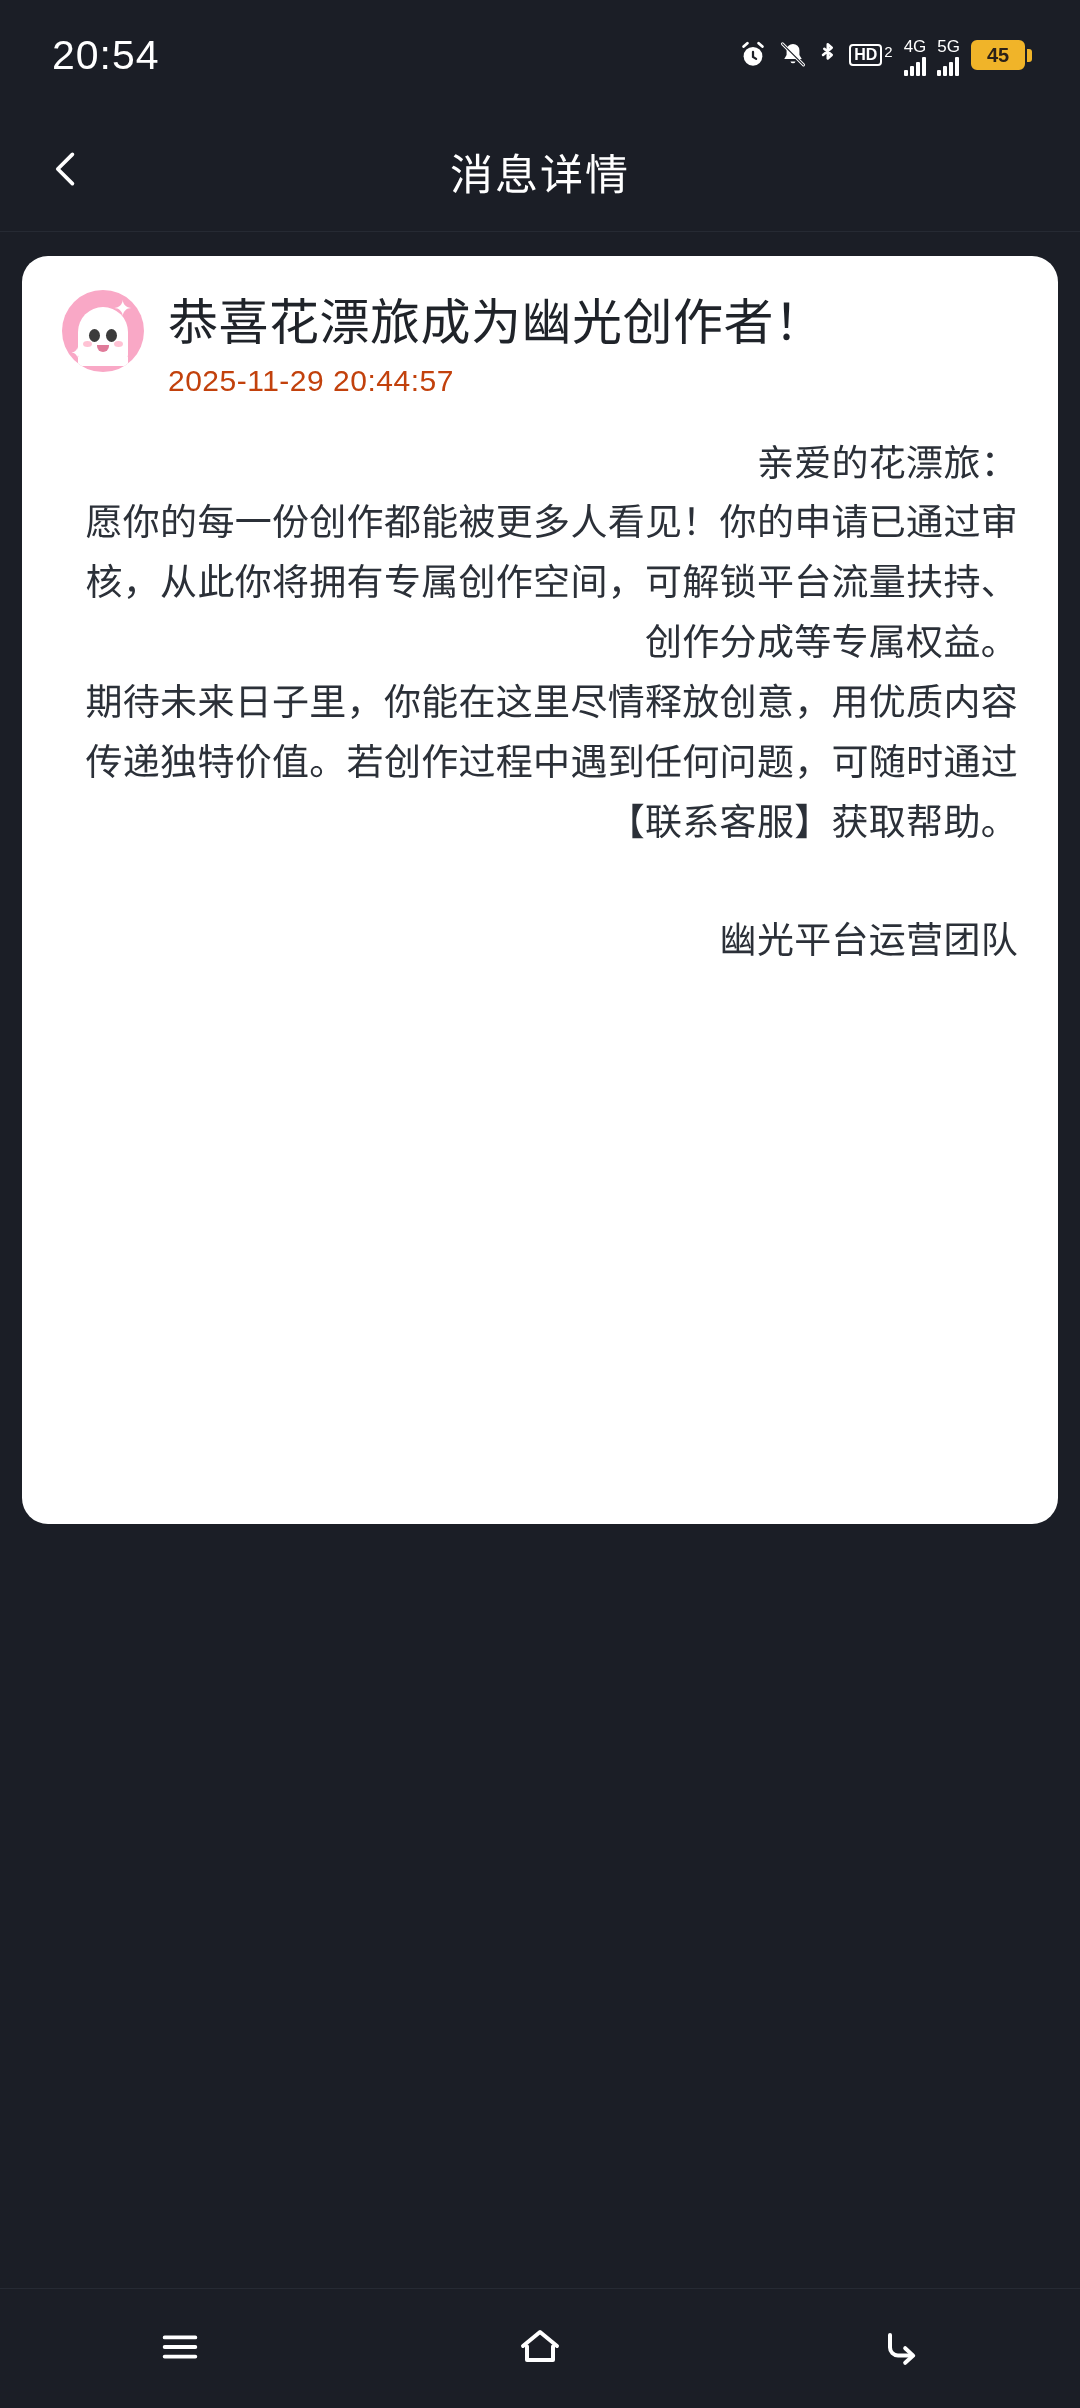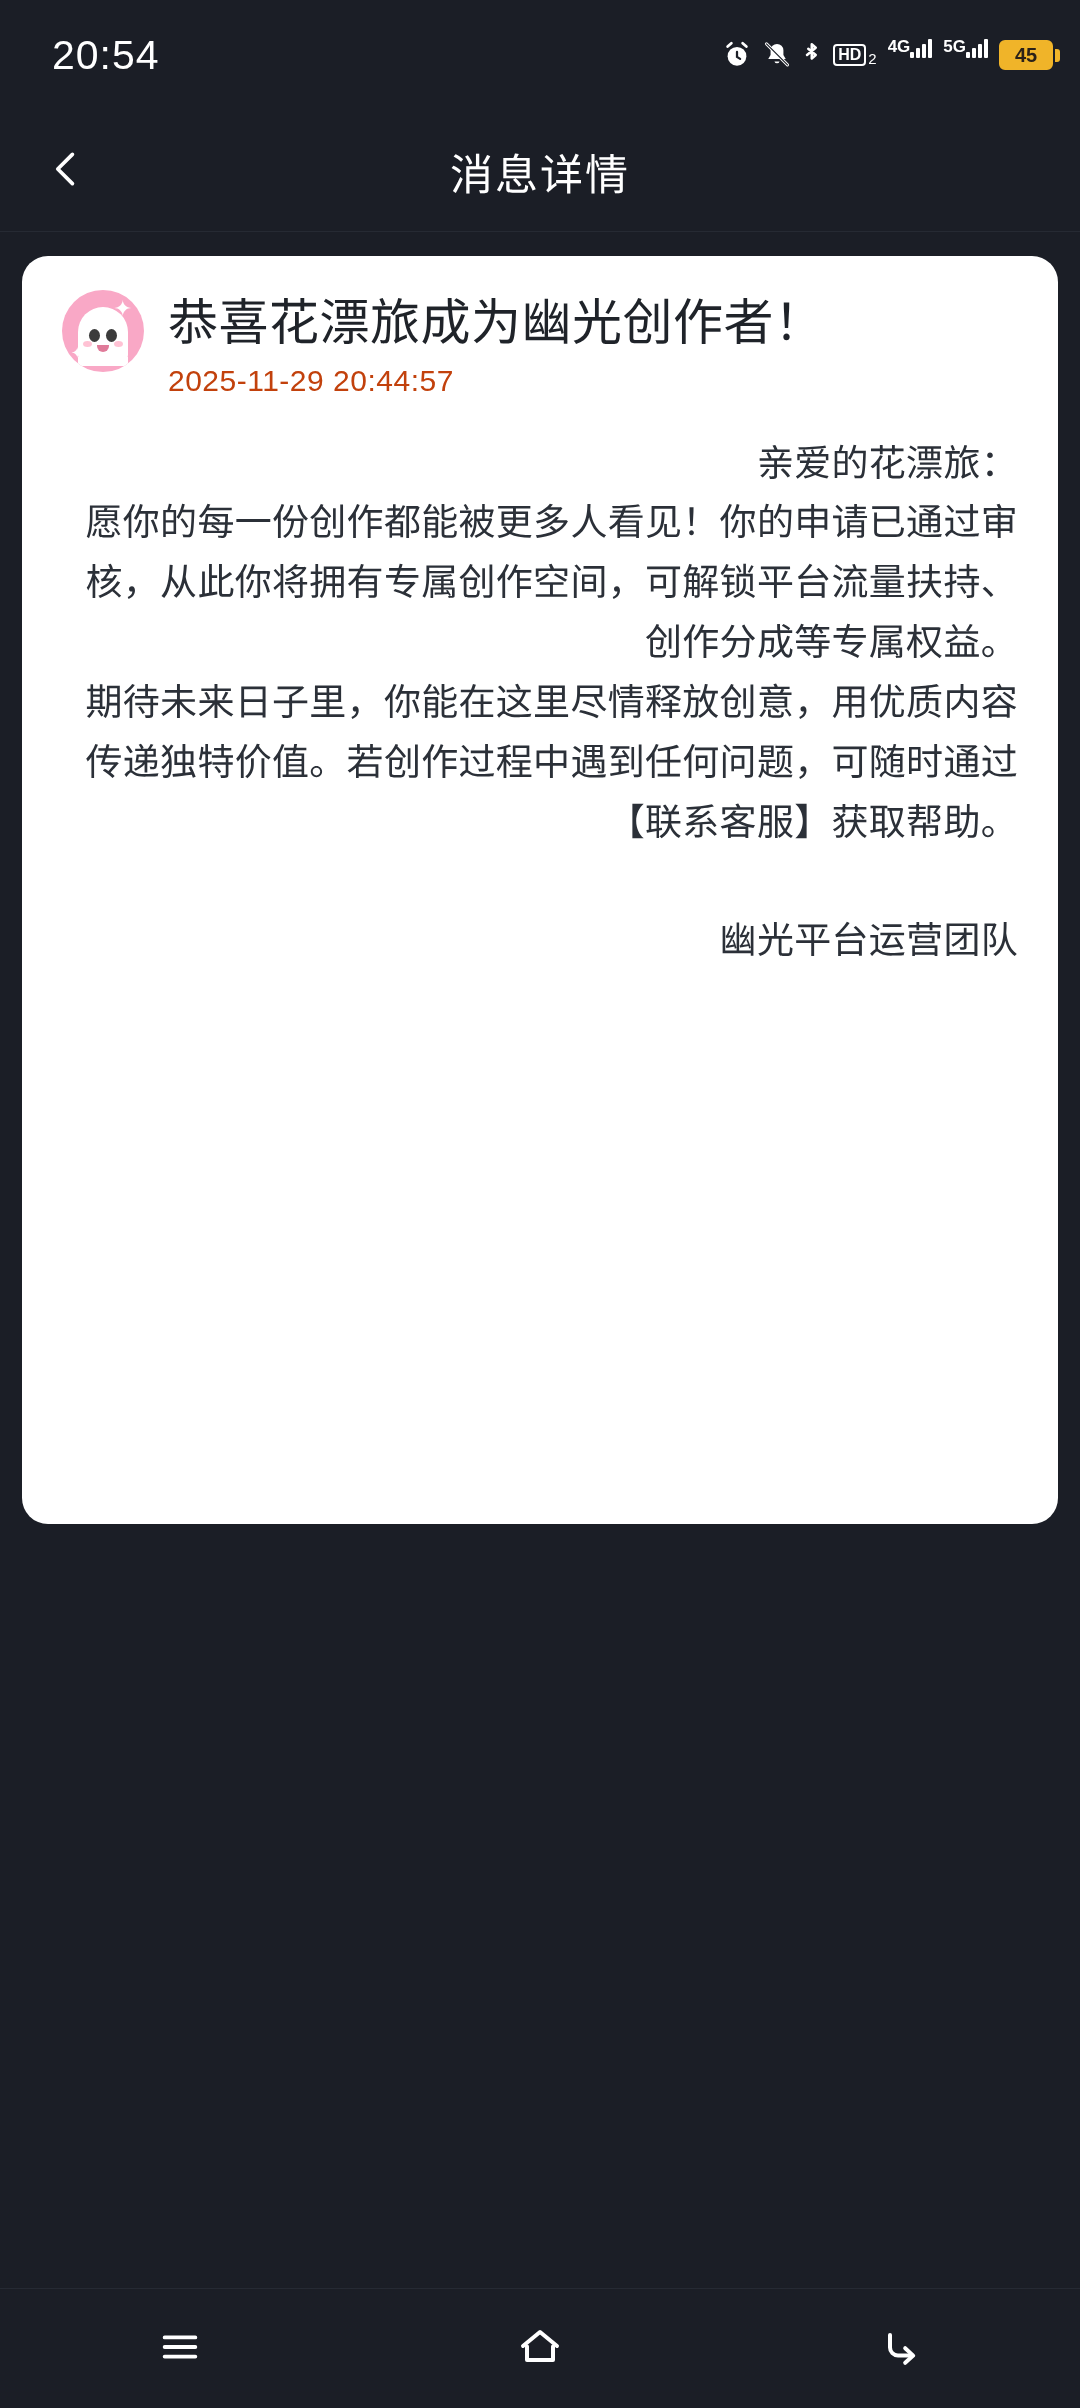--- a/index.html
+++ b/index.html
@@ -19,21 +19,21 @@
     flex-direction: column;
   }
 
   
   .statusbar {
     height: 110px;
     flex: 0 0 110px;
     display: flex;
     align-items: center;
     justify-content: space-between;
-    padding: 0 20px 0 52px;
+    padding: 0 48px 0 52px;
     color: #ffffff;
     gap: 25px;
   }
   .status-clock {
     font-size: 41px;
     letter-spacing: 1px;
     color: #ffffff;
   }
   .status-icons {
     display: flex;
@@ -44,42 +44,41 @@
   .ico { display: inline-flex; align-items: center; }
   .net-label {
     font-size: 17px;
     line-height: 1;
     color: #fff;
     margin-bottom: 2px;
     font-family: "Liberation Sans", sans-serif;
   }
   .net-group {
     display: flex;
-    flex-direction: row;
+    flex-direction: column;
     align-items: flex-start;
     justify-content: flex-start;
     height: 34px;
-    font-weight: bold;
   }
   .bars { display: flex; align-items: flex-end; gap: 2px; height: 20px; }
   .bars i { display: block; width: 4px; background: #fff; border-radius: 1px; }
   .bars i:nth-child(1) { height: 6px; }
   .bars i:nth-child(2) { height: 10px; }
   .bars i:nth-child(3) { height: 14px; }
   .bars i:nth-child(4) { height: 19px; }
   .hd-badge {
     border: 2px solid #fff;
     border-radius: 4px;
     font-size: 16px;
     font-weight: bold;
     padding: 1px 3px;
     line-height: 1;
     color: #fff;
   }
-  .hd-wrap { display: flex; align-items: flex-end; gap: 2px; }
+  .hd-wrap { display: flex; gap: 2px; }
   .hd-sub { font-size: 15px; color: #fff; line-height: 1; }
   .battery {
     display: flex;
     align-items: center;
   }
   .batt-body {
     width: 54px;
     height: 30px;
     border: 3px solid #f0b429;
     border-radius: 6px;

